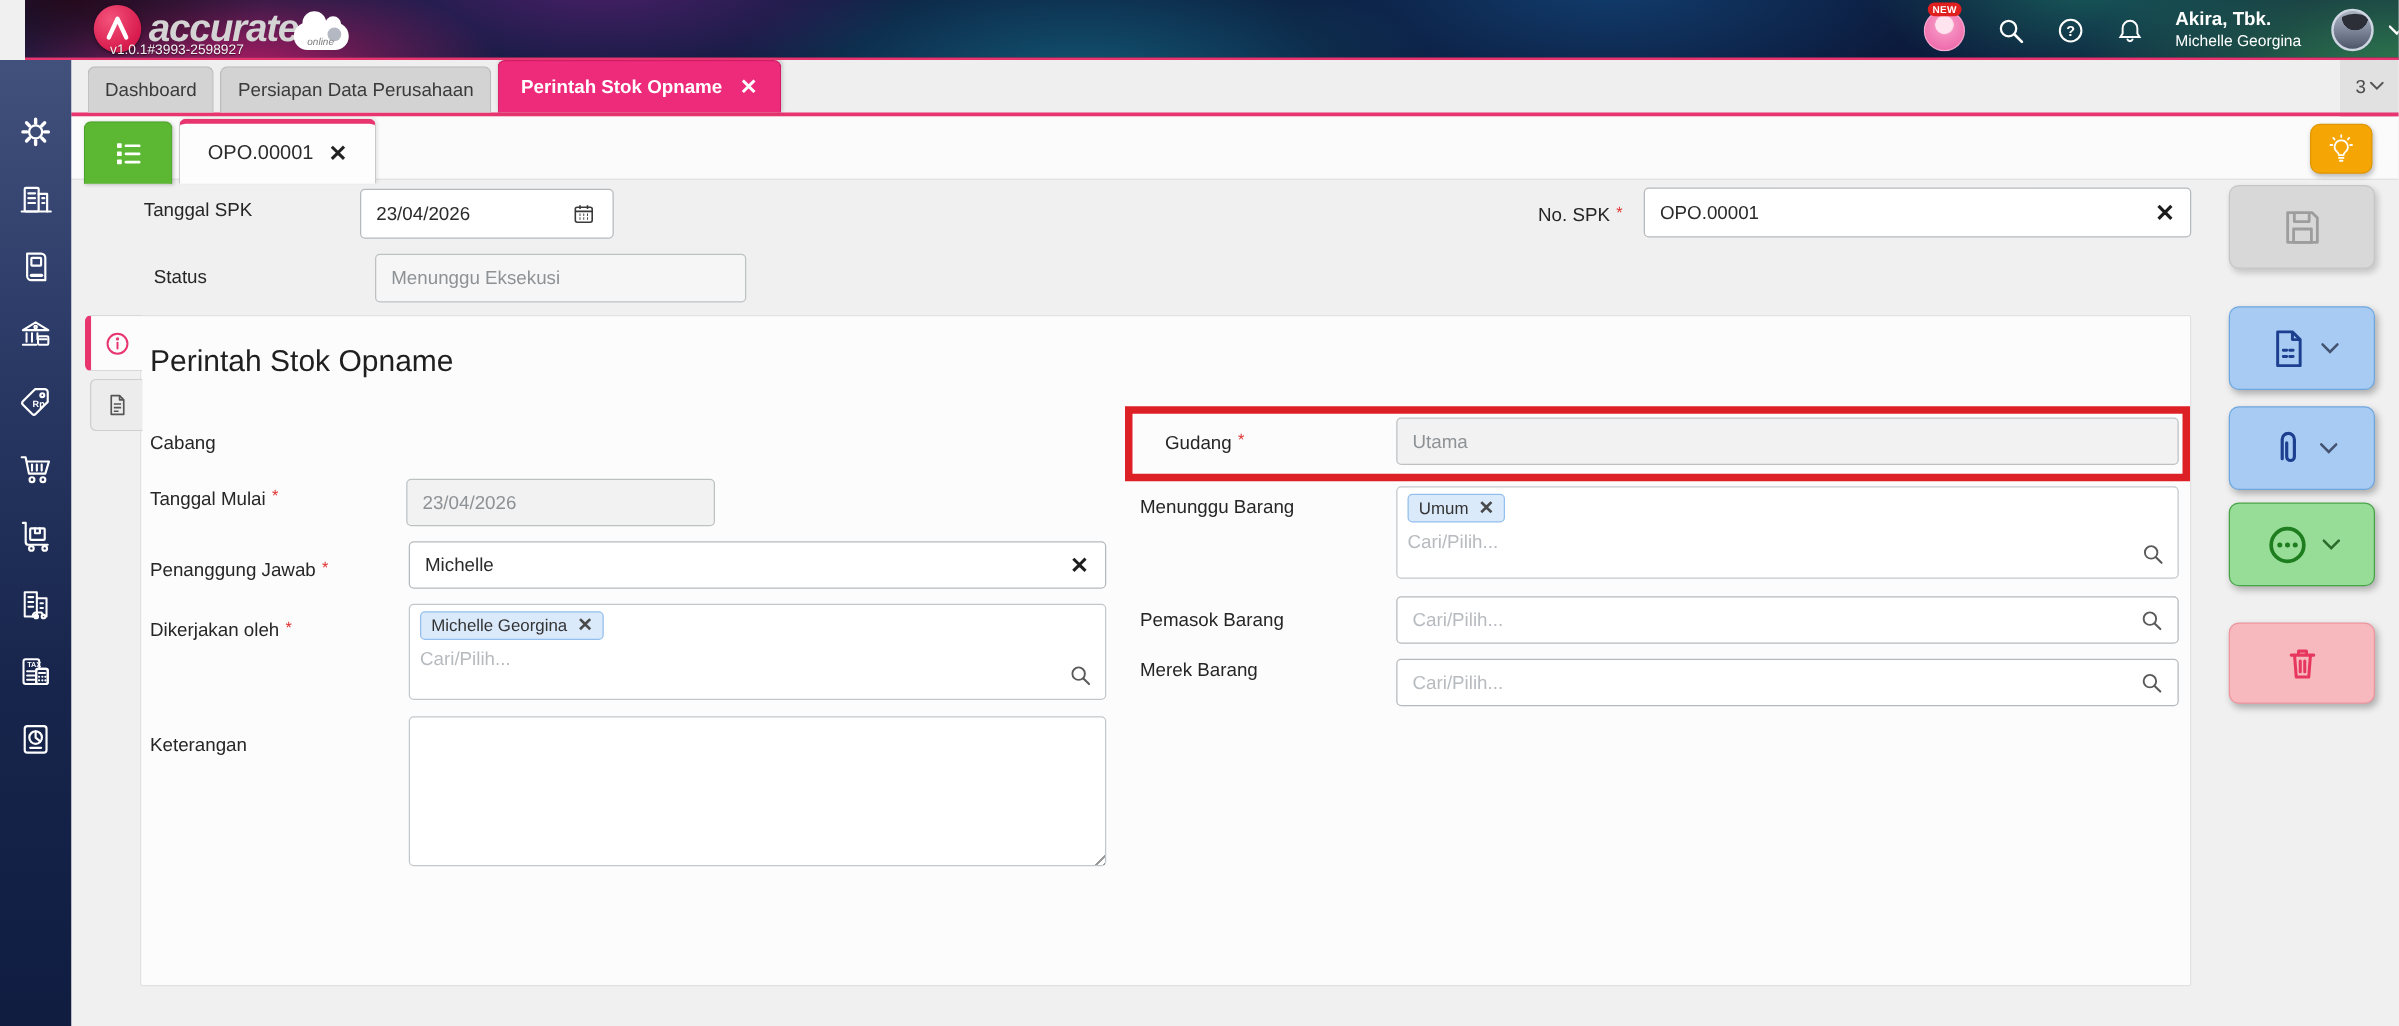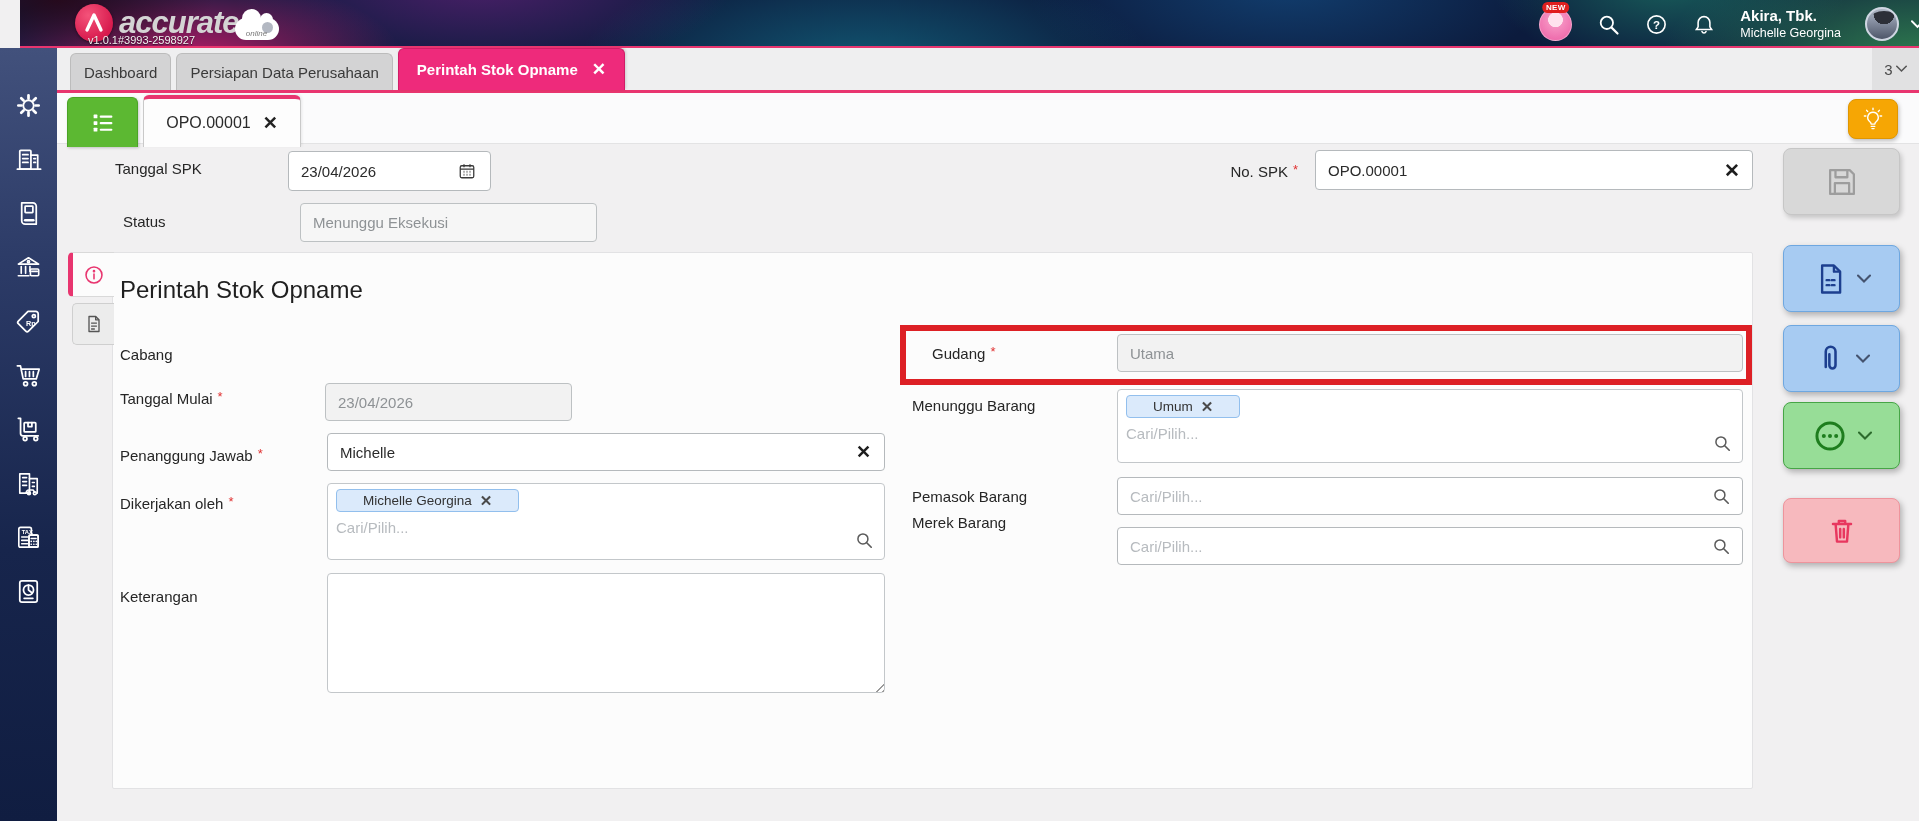--- a/index.html
+++ b/index.html
@@ -92,21 +92,21 @@
   .req{ color:#e03131; font-size:13px; vertical-align:3px; margin-left:5px; }
 
   .tinput{ position:absolute; background:#fff; border:1px solid #b5b9bc; border-radius:4px;
      font-size:15px; color:#2b2b2b; padding:0 34px 0 12px; font-family:"Liberation Sans",sans-serif; }
   .tinput.disabled{ background:#f2f2f2; color:#8e9295; border-color:#bdc1c3; }
   .in-icon{ position:absolute; cursor:pointer; display:flex; align-items:center; justify-content:center; }
 
   
   .mselect{ position:absolute; background:#fff; border:1px solid #c3c7ca; border-radius:4px; padding:5px 8px; }
   .chip{ display:inline-flex; align-items:center; gap:8px; background:#dbeafb; border:1px solid #92bfed;
-     border-radius:4px; padding:3px 26px; font-size:13.5px; color:#333; }
+     border-radius:4px; padding:3px 8px; font-size:13.5px; color:#333; }
   .chip .chipx{ font-weight:700; font-size:15px; color:#4a4a4a; cursor:pointer; line-height:1; }
   .ms-input{ border:none; outline:none; font-size:15px; color:#2b2b2b; width:80%; margin-top:7px;
      font-family:"Liberation Sans",sans-serif; background:transparent; }
   .ms-input::placeholder{ color:#b7bbbf; }
   .tinput::placeholder{ color:#b7bbbf; }
   .ms-search{ position:absolute; right:10px; bottom:9px; cursor:pointer; }
 
   
   .card{ position:absolute; left:112px; top:252px; width:1641px; height:537px; background:#fcfcfc;
      border:1px solid #e2e2e4; border-radius:2px; z-index:1; }
@@ -462,21 +462,21 @@
     <span>Pemasok Barang</span>
   </div>
   <input class="tinput zi" style="left: 1117px; top: 477px; width: 626px; height: 38px;" placeholder="Cari/Pilih...">
   <div class="in-icon zi" style="left:1712px; top:487px;">
     <svg width="19" height="19" viewBox="0 0 24 24">
         <circle cx="10" cy="10" r="6.3" fill="none" stroke="#5a5a5a" stroke-width="1.9"></circle>
         <path d="M14.8 14.8L20.5 20.5" stroke="#5a5a5a" stroke-width="2.1" stroke-linecap="round"></path>
       </svg>
   </div>
 
-  <div class="flabel zi" style="left:912px; top:514px;">
+  <div class="flabel zi" style="left:912px; top:528px;">
     <span>Merek Barang</span>
   </div>
   <input class="tinput zi" style="left: 1117px; top: 527px; width: 626px; height: 38px;" placeholder="Cari/Pilih...">
   <div class="in-icon zi" style="left:1712px; top:537px;">
     <svg width="19" height="19" viewBox="0 0 24 24">
         <circle cx="10" cy="10" r="6.3" fill="none" stroke="#5a5a5a" stroke-width="1.9"></circle>
         <path d="M14.8 14.8L20.5 20.5" stroke="#5a5a5a" stroke-width="2.1" stroke-linecap="round"></path>
       </svg>
   </div>
 

